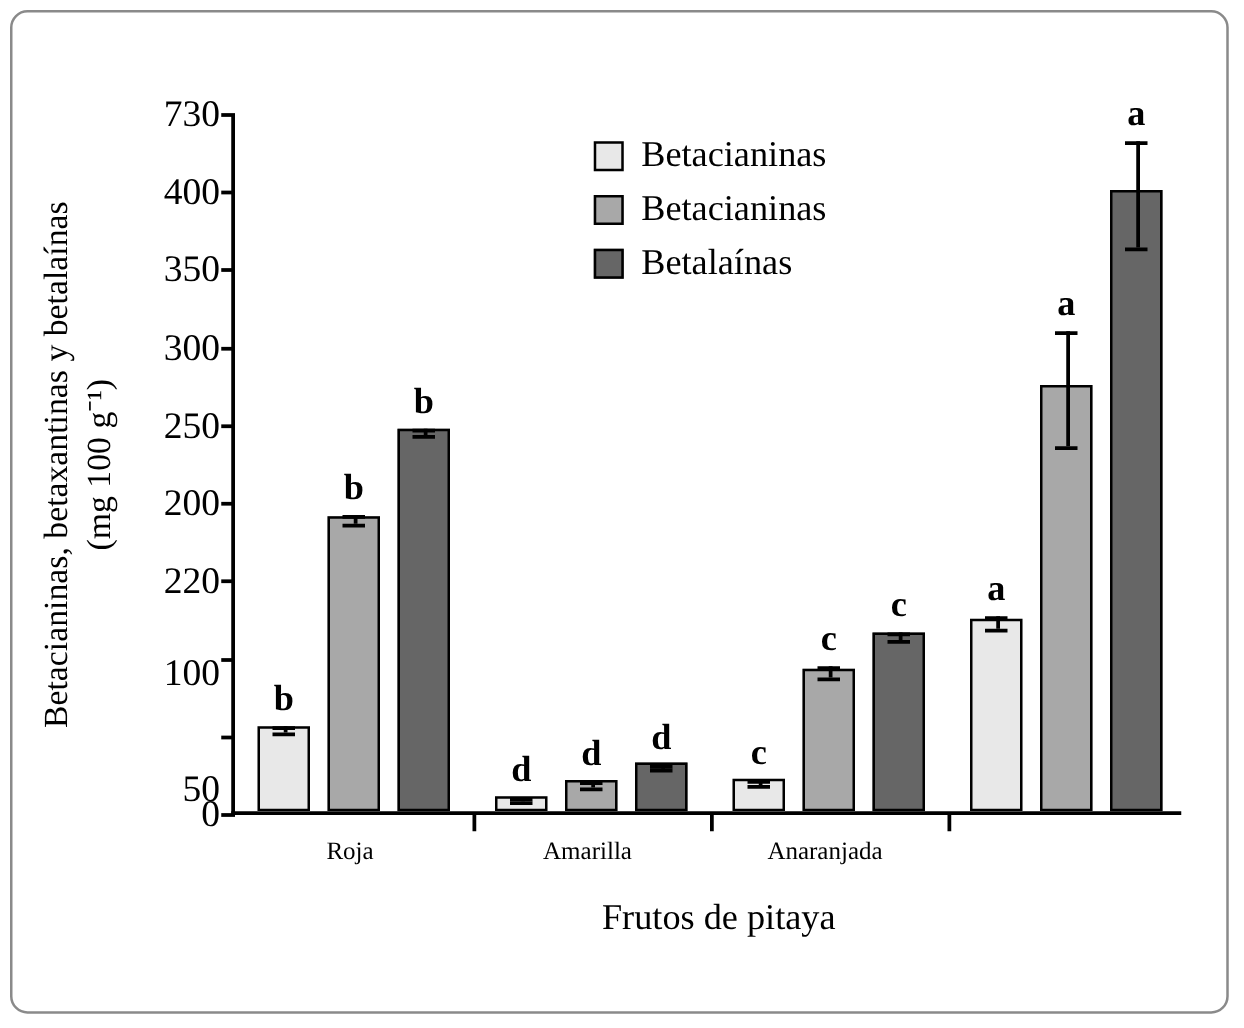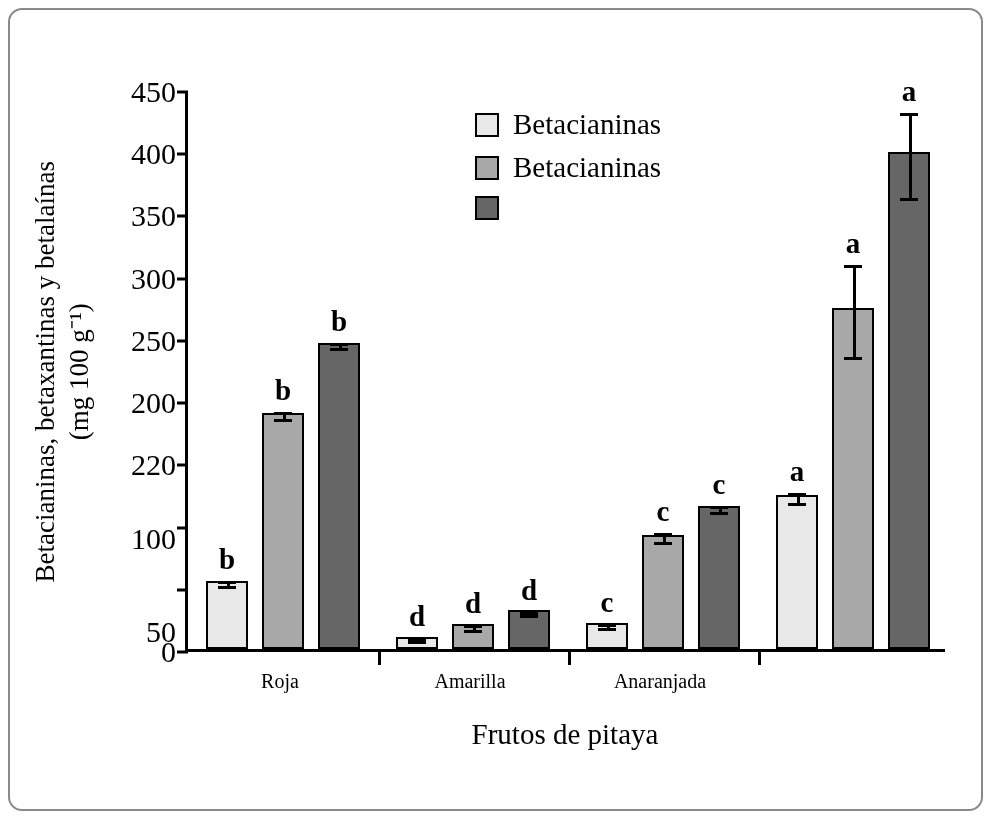--- a/index.html
+++ b/index.html
@@ -72,21 +72,21 @@
   }
   #y-axis-title .inner {
     transform: rotate(-90deg);
     white-space: nowrap;
     text-align: center;
     font-size: 27px;
     line-height: 1.25;
   }
   #x-axis-title {
     position: absolute;
-    left: 175px;
+    left: 185px;
     top: 708px;
     width: 760px;
     text-align: center;
     font-size: 29px;
   }
   .group-label {
     position: absolute;
     top: 660px;
     font-size: 20px;
     text-align: center;
@@ -179,21 +179,21 @@
         <div class="y-tick-label" style="top: 311.111px;">200</div>
         <div class="y-tick-mark" style="top: 311.111px;"></div>
         <div class="y-tick-label" style="top: 248.889px; text-align: right;">250</div>
         <div class="y-tick-mark" style="top: 248.889px;"></div>
         <div class="y-tick-label" style="top: 186.667px;">300</div>
         <div class="y-tick-mark" style="top: 186.667px;"></div>
         <div class="y-tick-label" style="top: 124.444px;">350</div>
         <div class="y-tick-mark" style="top: 124.444px;"></div>
         <div class="y-tick-label" style="top: 62.2222px;">400</div>
         <div class="y-tick-mark" style="top: 62.2222px;"></div>
-        <div class="y-tick-label" style="top: 0px;">450</div>
+        <div class="y-tick-label" style="top: 0px;">730</div>
         <div class="y-tick-mark" style="top: 0px;"></div>
         <div class="bar s0" style="left: 18px; width: 42px; height: 68.4444px;"></div>
         <div class="errbar" style="left: 39px; top: 489.067px; height: 4.97778px;"></div>
         <div class="errcap" style="left: 30px; top: 489.067px; width: 18px;"></div>
         <div class="errcap" style="left: 30px; top: 494.044px; width: 18px;"></div>
         <div class="sig-letter" style="left: 39px; top: 451.067px;">b</div>
         <div class="bar s1" style="left: 74px; width: 42px; height: 236.444px;"></div>
         <div class="errbar" style="left: 95px; top: 319.822px; height: 7.46667px;"></div>
         <div class="errcap" style="left: 86px; top: 319.822px; width: 18px;"></div>
         <div class="errcap" style="left: 86px; top: 327.289px; width: 18px;"></div>
@@ -259,20 +259,21 @@
       <div class="legend-row">
         <span class="legend-swatch s0"></span>
         <span class="legend-label">Betacianinas</span>
       </div>
       <div class="legend-row">
         <span class="legend-swatch s1"></span>
         <span class="legend-label">Betacianinas</span>
       </div>
       <div class="legend-row">
         <span class="legend-swatch s2"></span>
+        <span class="legend-label">Betalaínas</span>
       </div>
     </div>
 
   <div class="group-label" style="left: 175px; width: 190px;">Roja</div>
       <div class="group-label" style="left: 365px; width: 190px;">Amarilla</div>
       <div class="group-label" style="left: 555px; width: 190px;">Anaranjada</div>
     </div>
 </div>
 
 </body></html>

